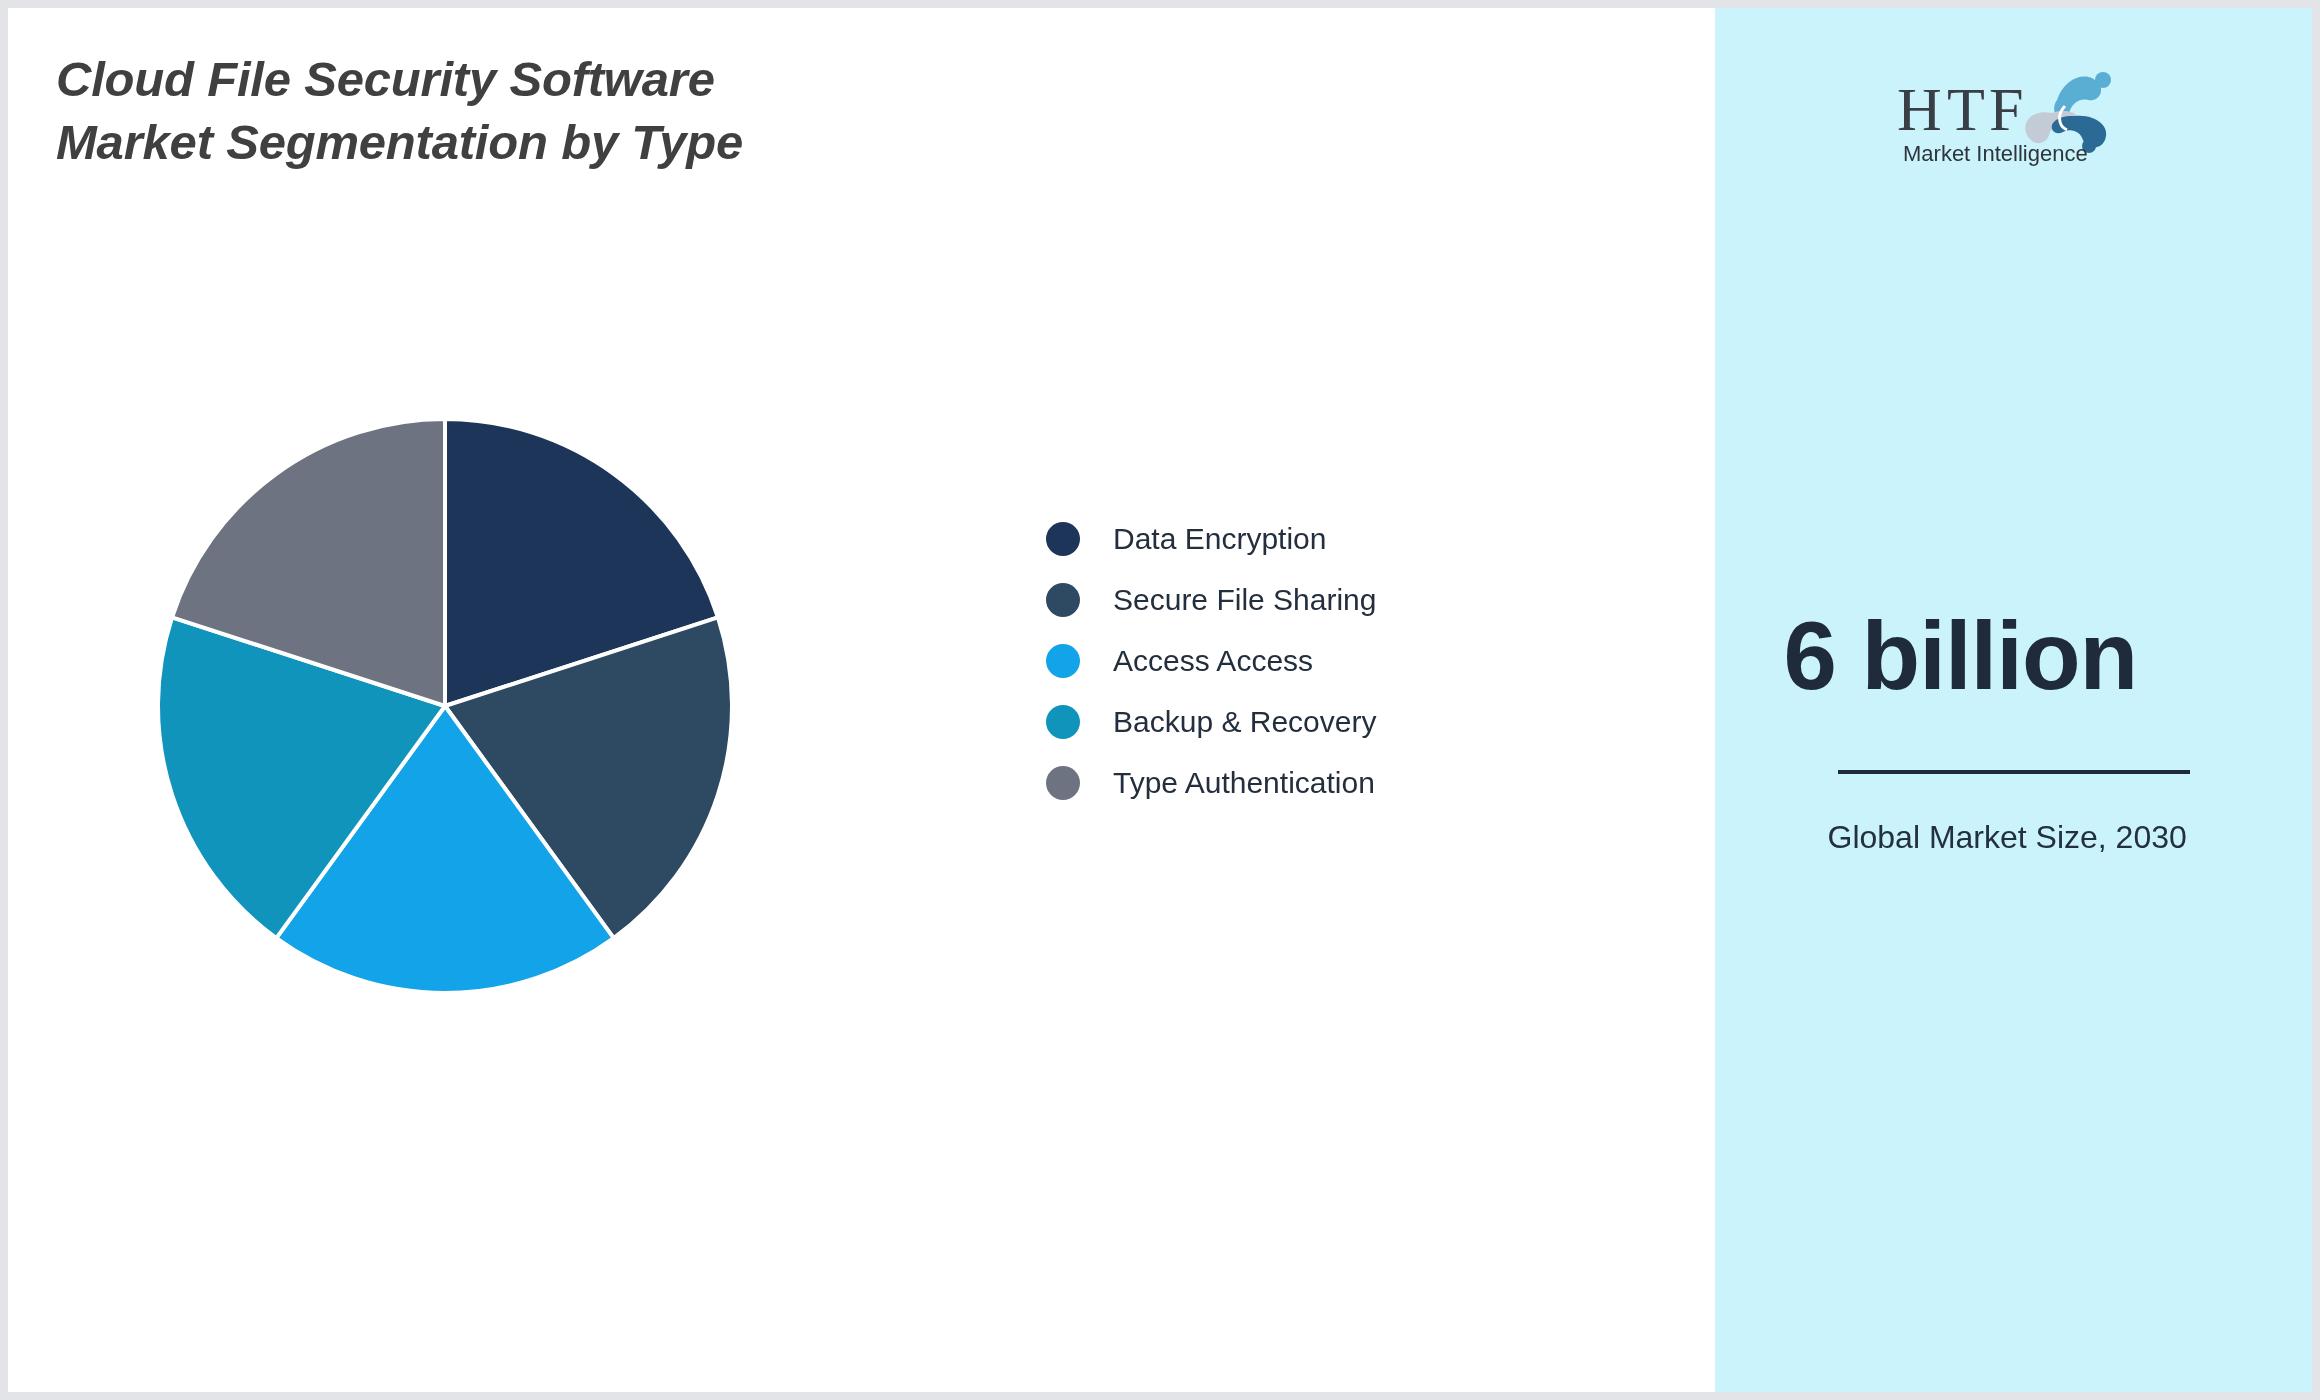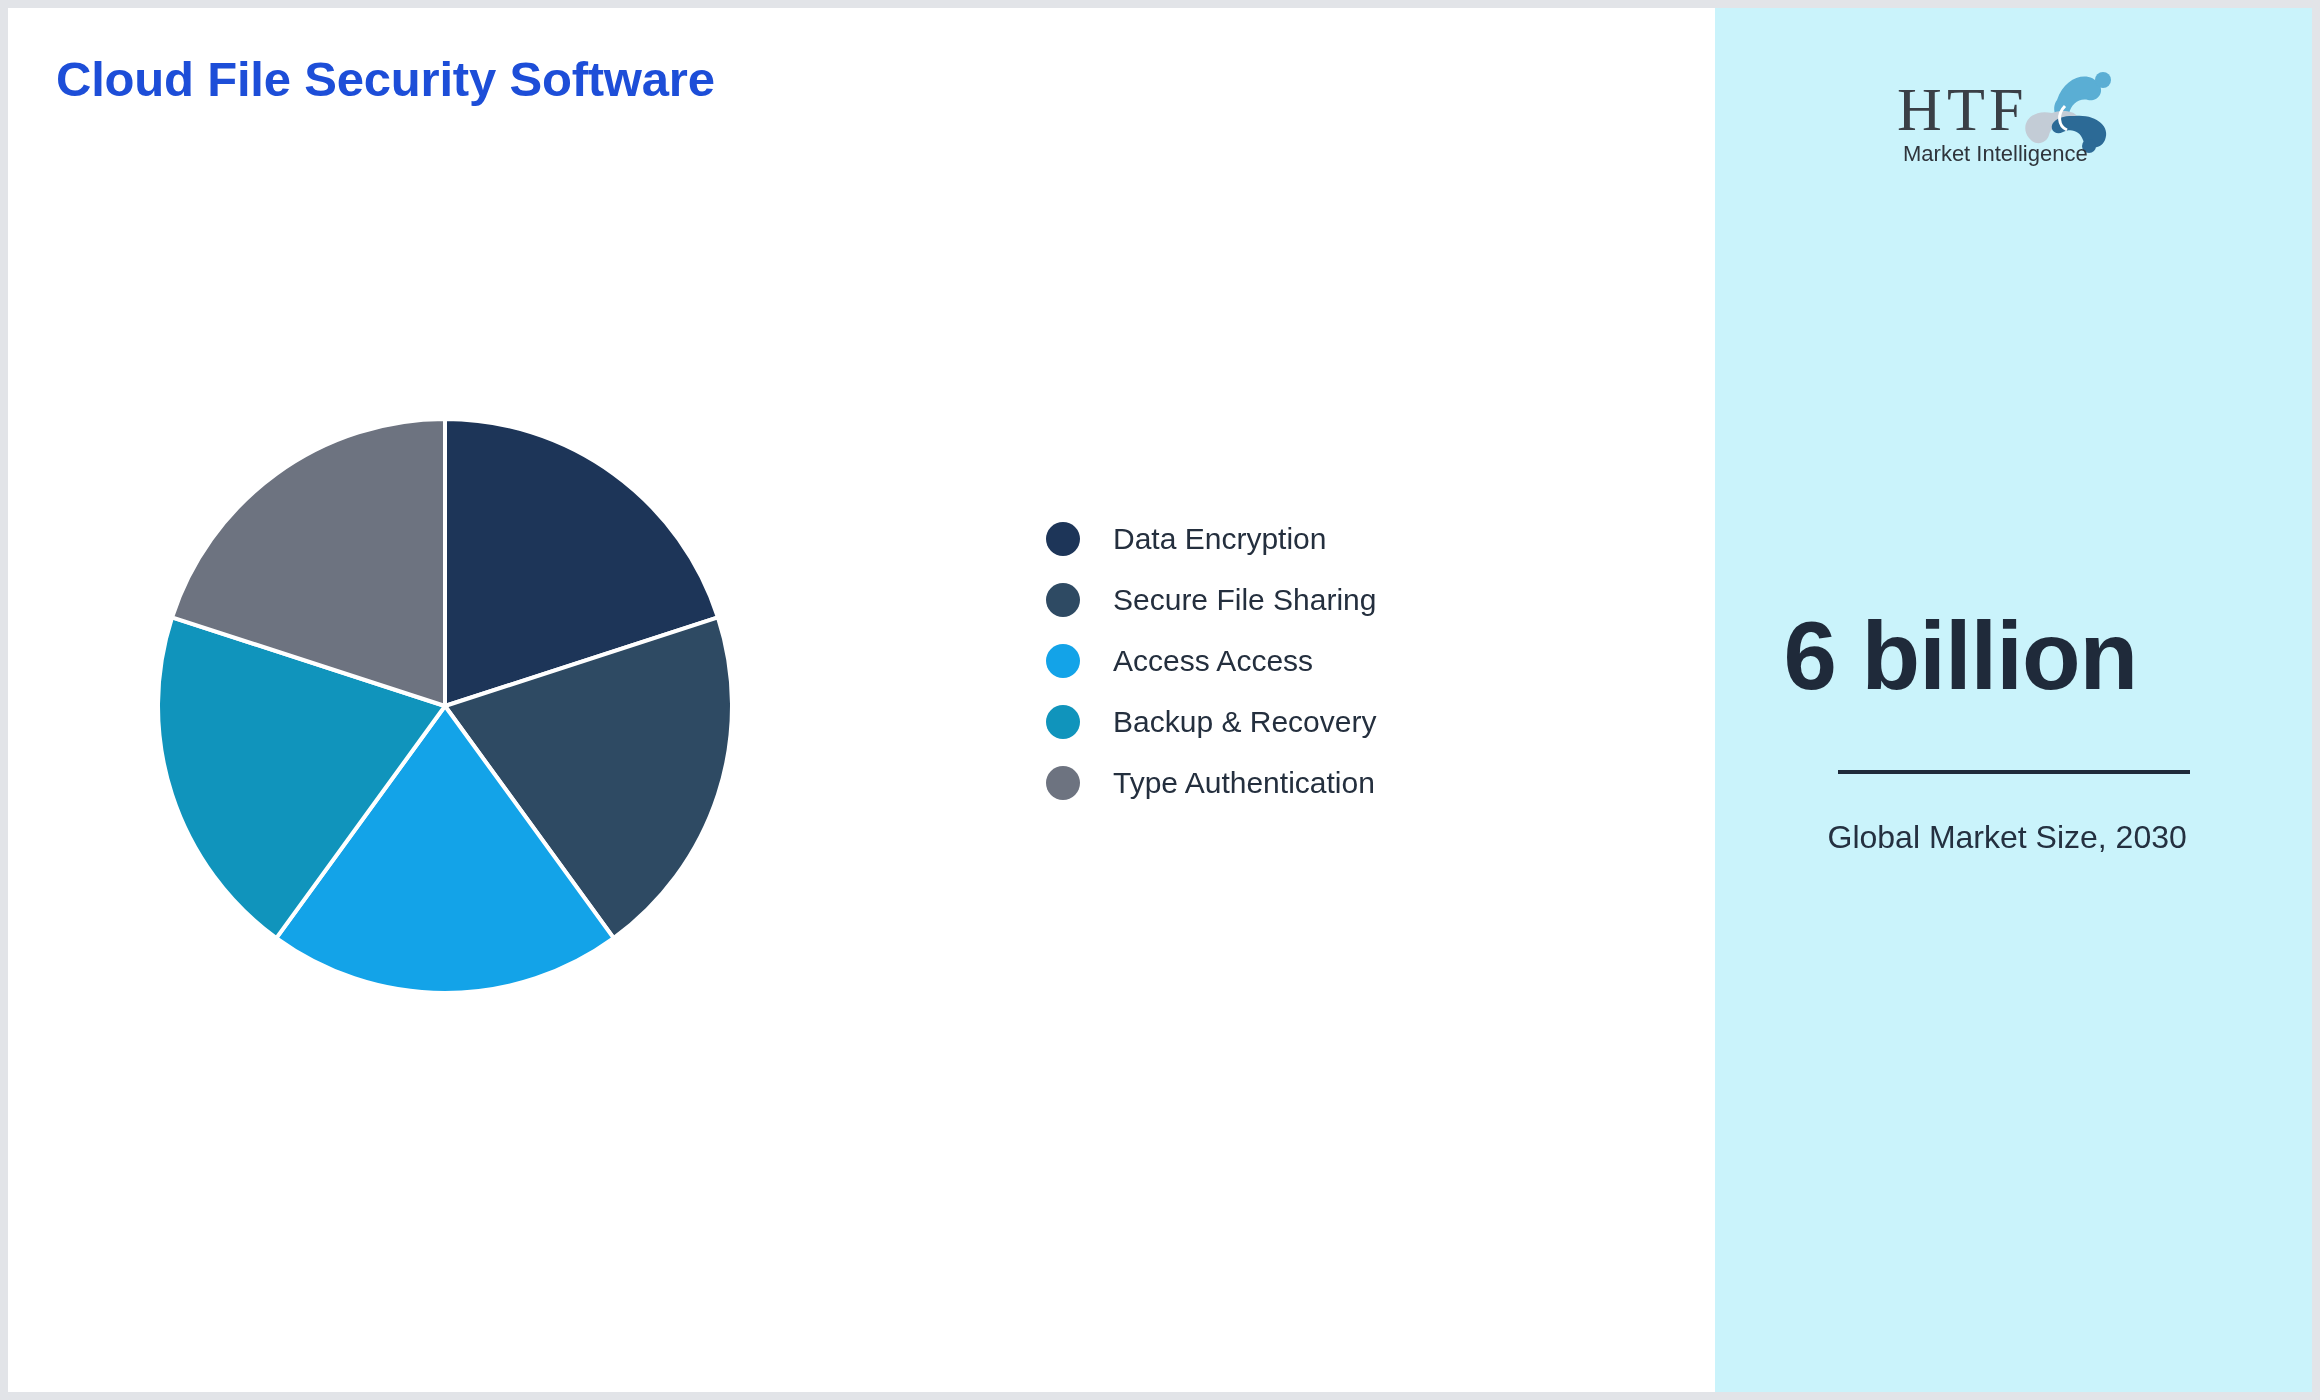--- a/index.html
+++ b/index.html
@@ -26,22 +26,23 @@
     flex:0 0 1707px;
   }
   .chart-title {
     position:absolute;
     left:48px;
     top:40px;
     width:1000px;
     font-size:49px;
     font-weight:bold;
     line-height:1.28;
-    color:#1d4ed8;
+    color:#404040;
     letter-spacing:-0.2px;
+    font-style:italic;
   }
   .chart-title .t-line { display:block; }
 
   .pie-wrap {
     position:absolute;
     left:137px;
     top:398px;
     width:600px;
     height:600px;
   }
@@ -121,20 +122,21 @@
 </style>
 </head>
 <body>
 
 <div class="frame">
 
   <div class="left-panel">
 
     <div class="chart-title">
       <span class="t-line">Cloud File Security Software</span>
+      <span class="t-line">Market Segmentation by Type</span>
     </div>
 
     <div class="pie-wrap">
       <svg class="pie-svg" viewBox="0 0 600 600">
         <g id="pie-slices">
             <path d="M 300 300 L 300.00 13.00 A 287 287 0 0 1 572.95 211.31 Z" fill="#1d3558" stroke="#ffffff" stroke-width="4" stroke-linejoin="round"></path>
             <path d="M 300 300 L 572.95 211.31 A 287 287 0 0 1 468.69 532.19 Z" fill="#2e4a63" stroke="#ffffff" stroke-width="4" stroke-linejoin="round"></path>
             <path d="M 300 300 L 468.69 532.19 A 287 287 0 0 1 131.31 532.19 Z" fill="#13a3e8" stroke="#ffffff" stroke-width="4" stroke-linejoin="round"></path>
             <path d="M 300 300 L 131.31 532.19 A 287 287 0 0 1 27.05 211.31 Z" fill="#1094bc" stroke="#ffffff" stroke-width="4" stroke-linejoin="round"></path>
             <path d="M 300 300 L 27.05 211.31 A 287 287 0 0 1 300.00 13.00 Z" fill="#6d7380" stroke="#ffffff" stroke-width="4" stroke-linejoin="round"></path>

